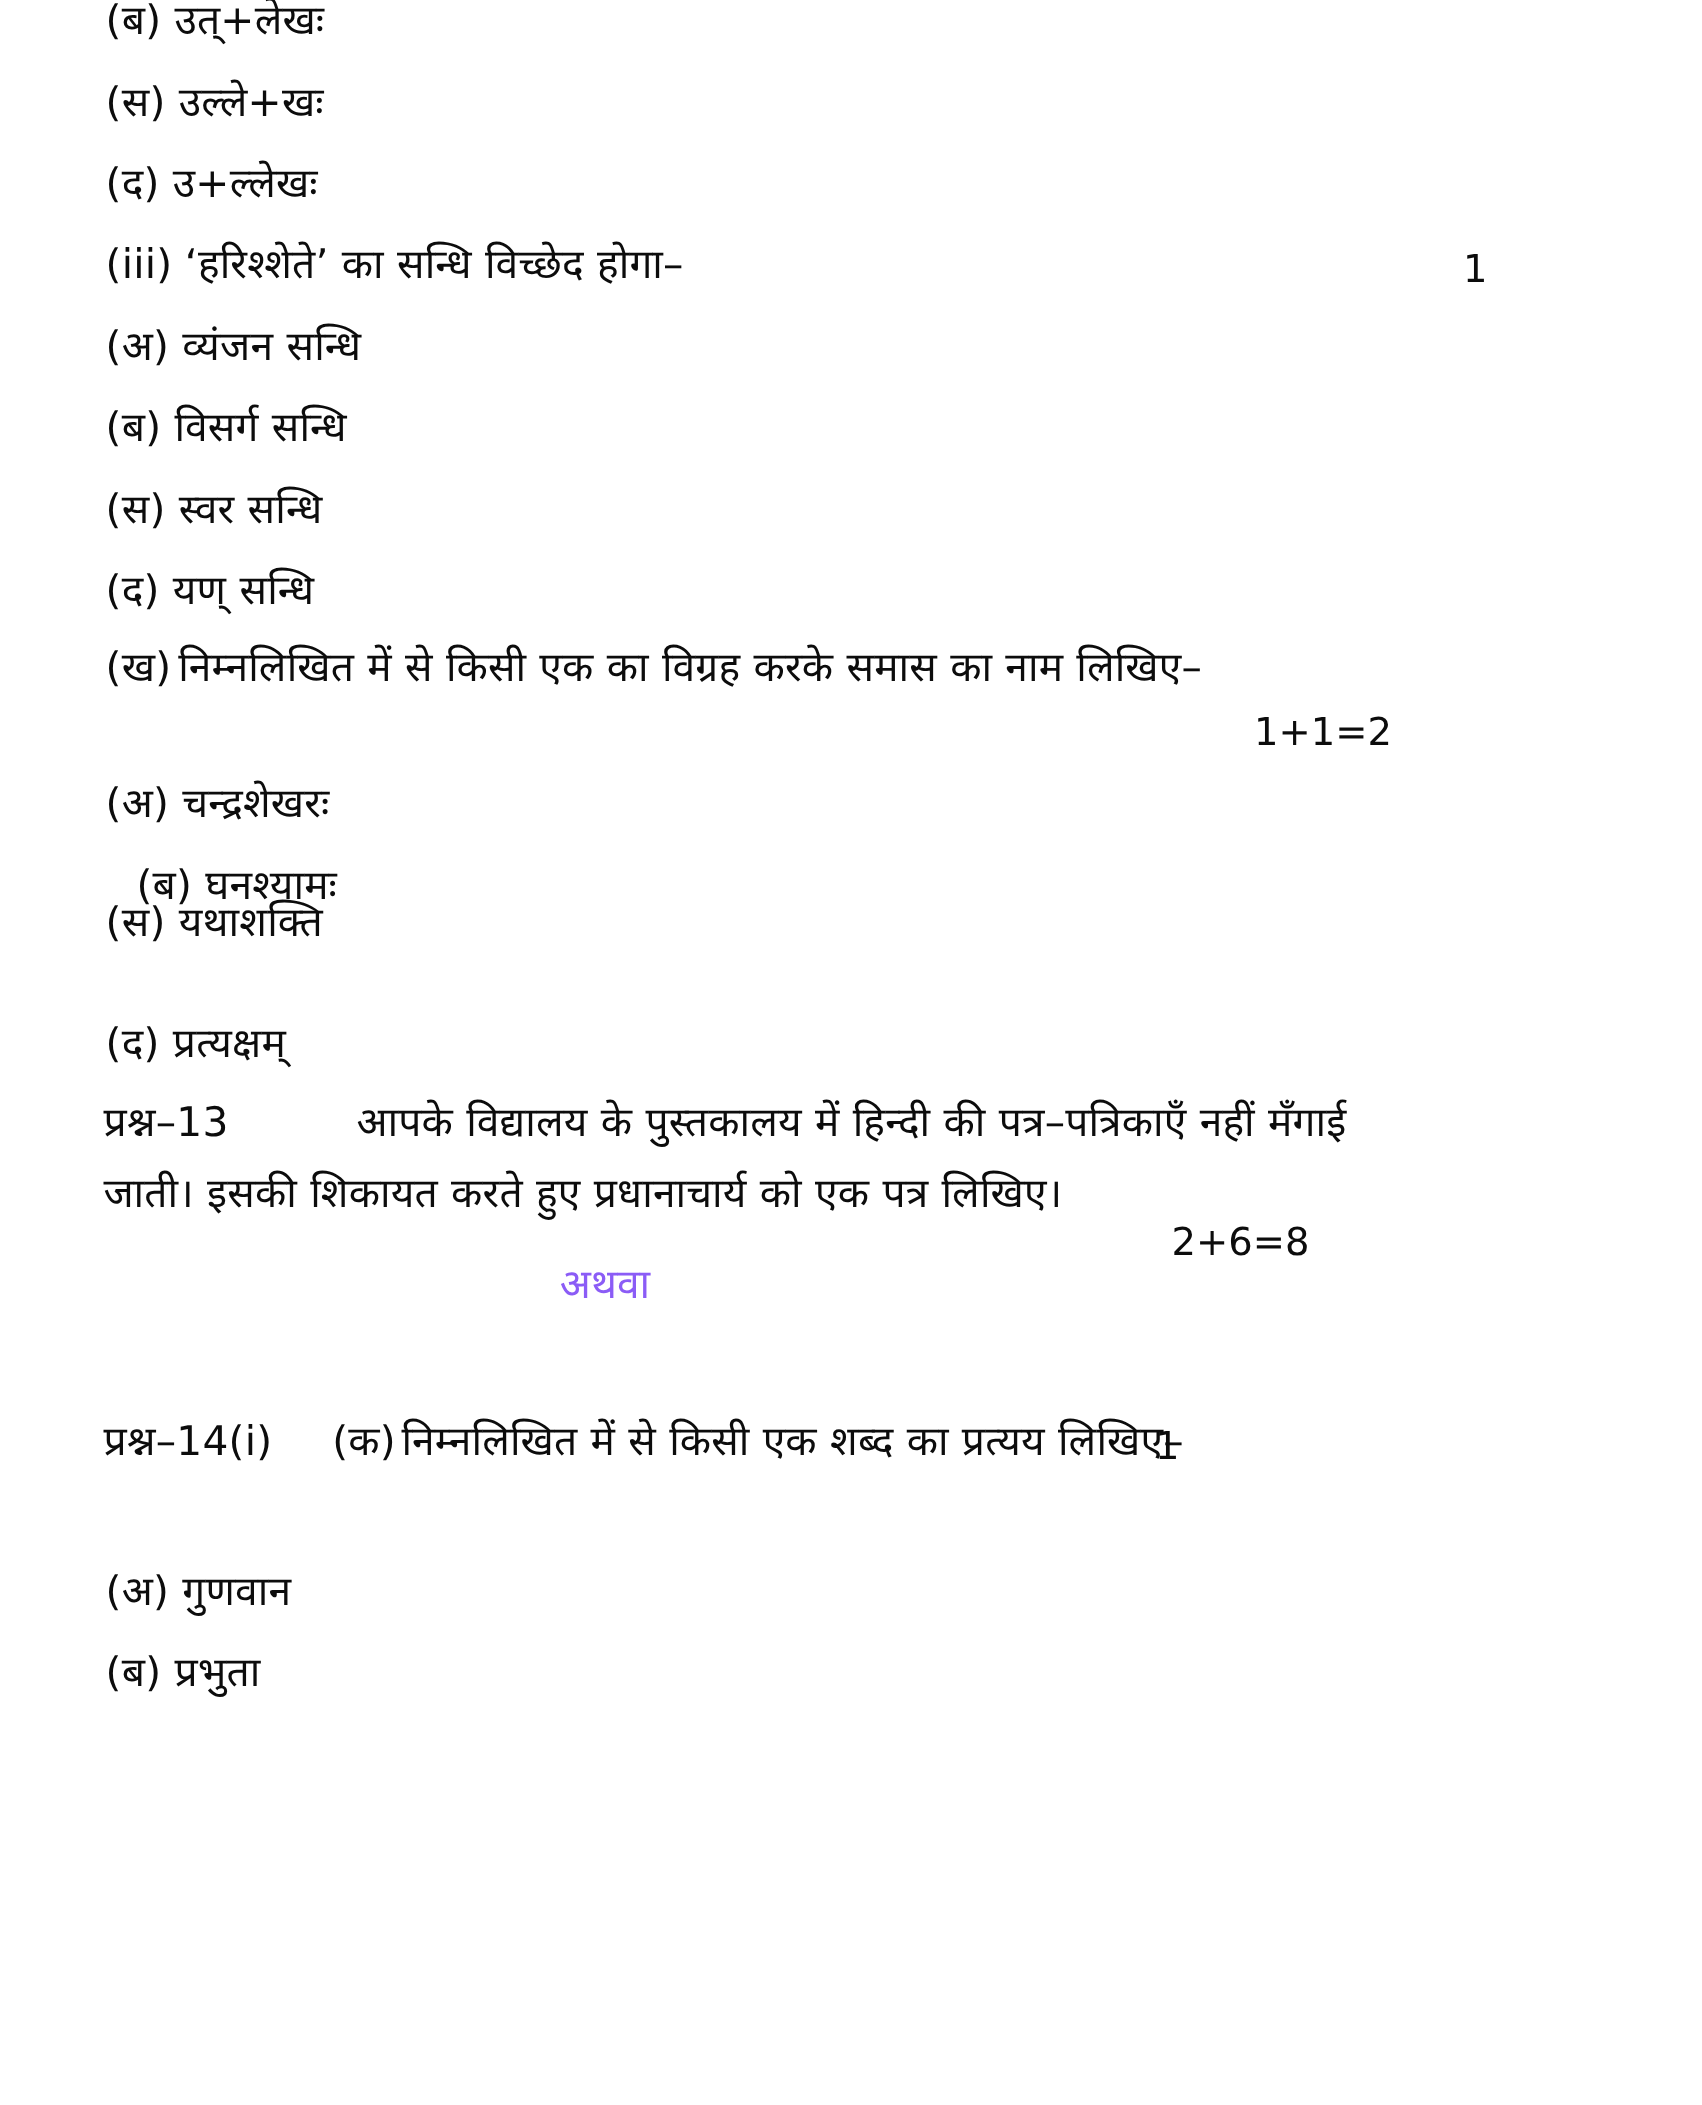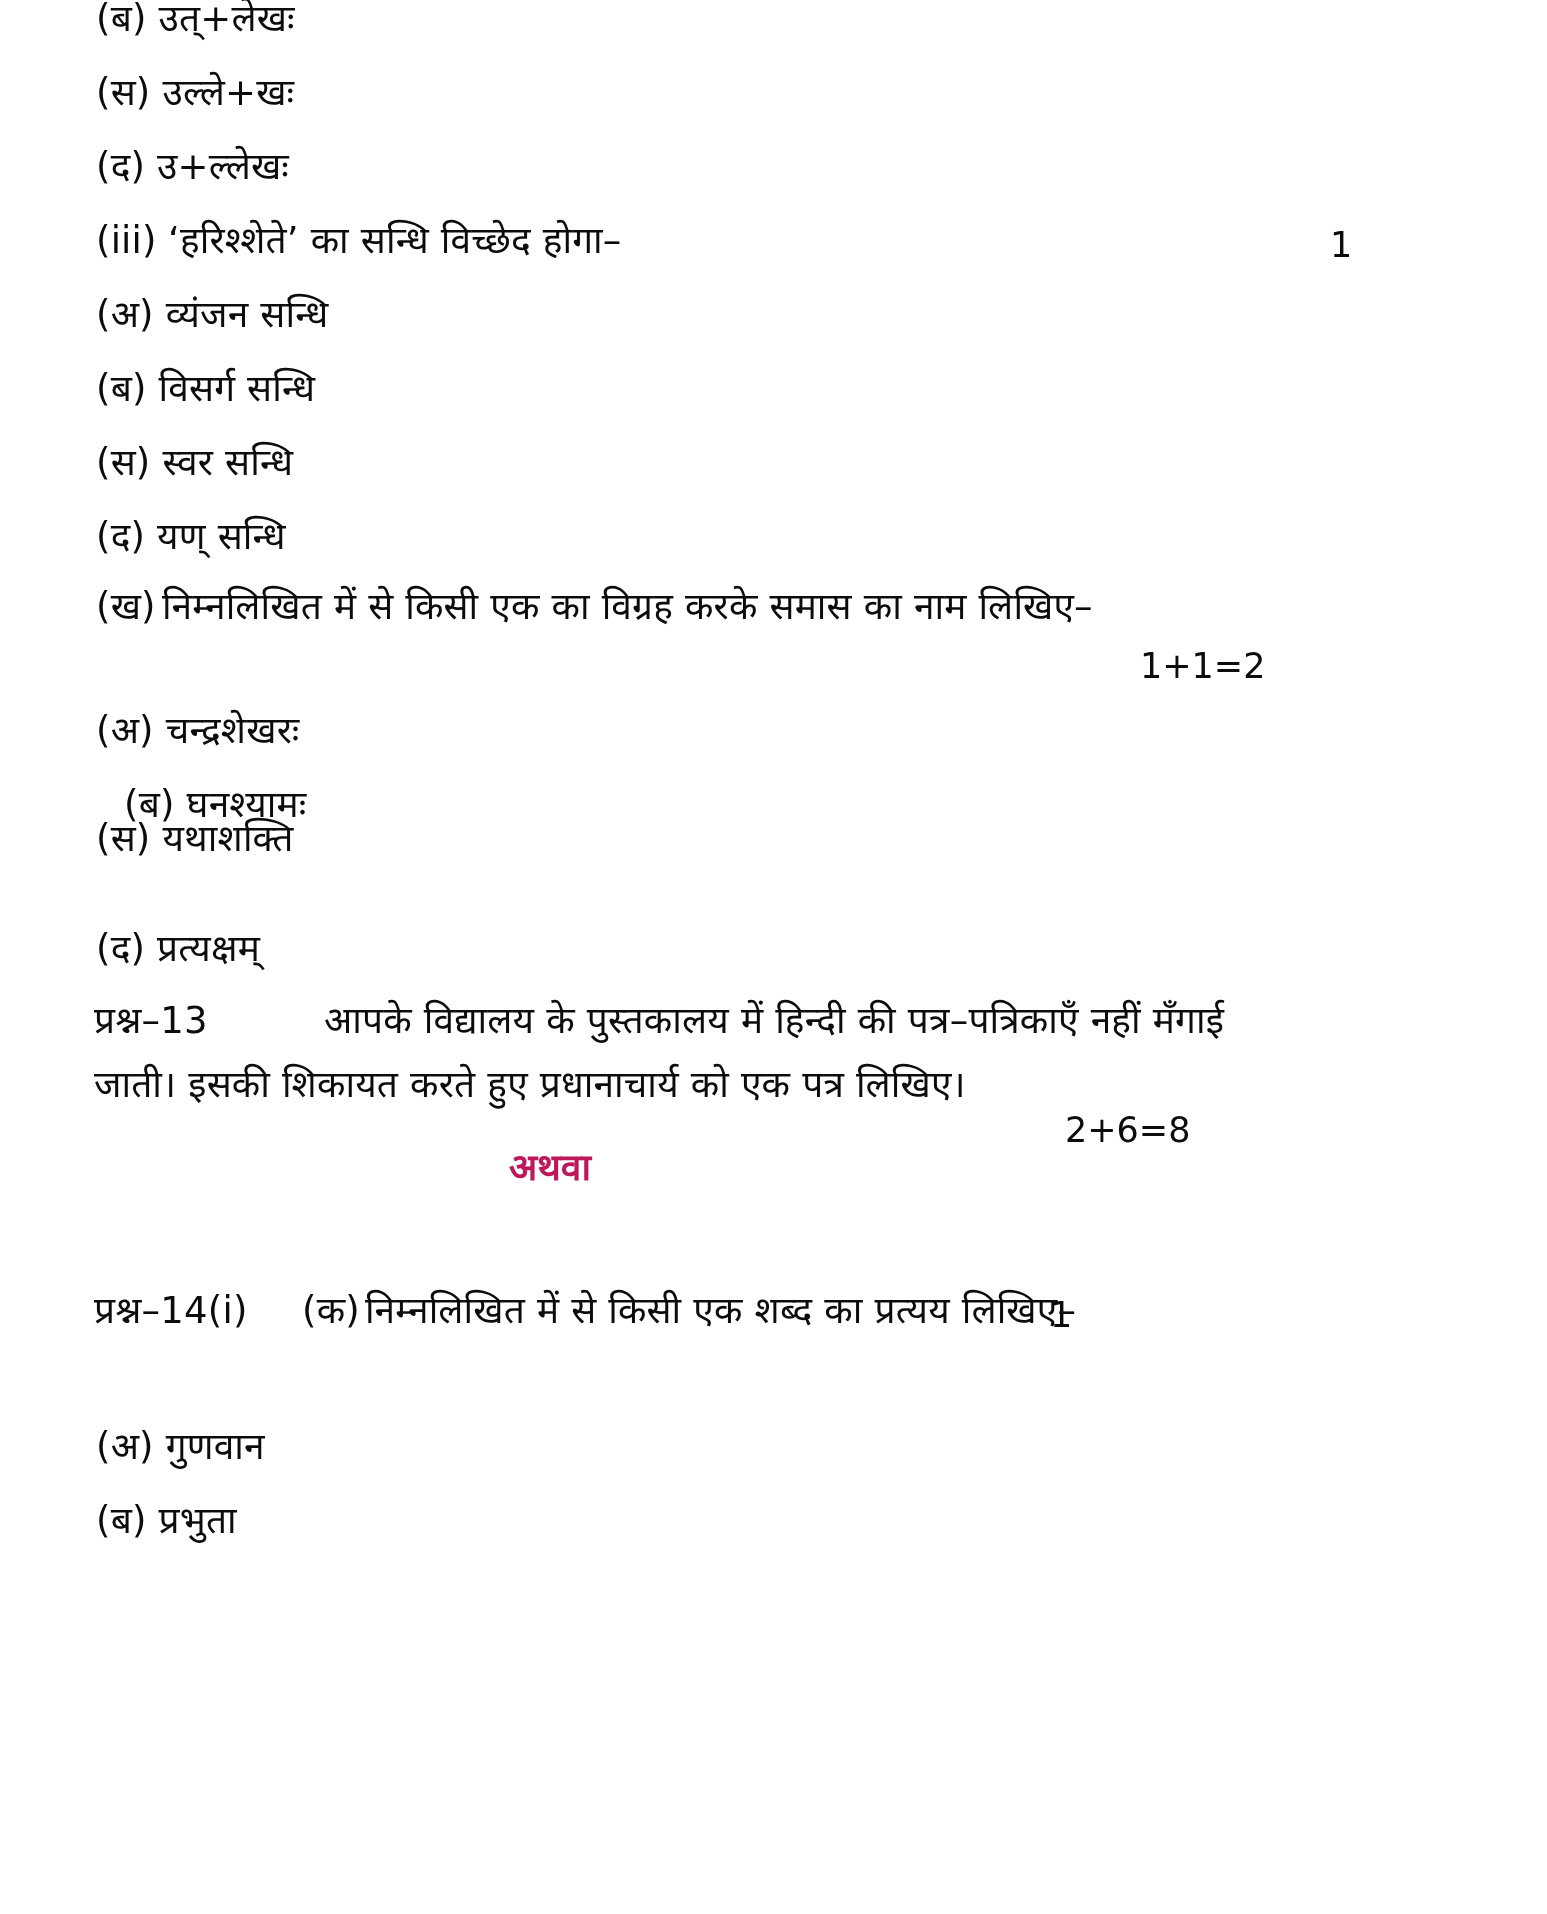--- a/index.html
+++ b/index.html
@@ -41,23 +41,22 @@
   .marks {
     position: absolute;
     font-size: 35px;
     color: #0c0c0c;
     font-family: "DejaVu Sans", sans-serif;
   }
 
   .centered {
     position: absolute;
     font-size: 37px;
-    color: #be185d;
+    color: #8b5cf6;
     text-align: center;
-    font-weight: bold;
   }
 </style>
 </head>
 <body>
 
 <div class="page">
 
   <div class="line opt" style="left:96px; top:0px;">(ब)  उत्+लेखः</div>
 
   <div class="line opt" style="left:96px; top:74px;">(स)  उल्ले+खः</div>

